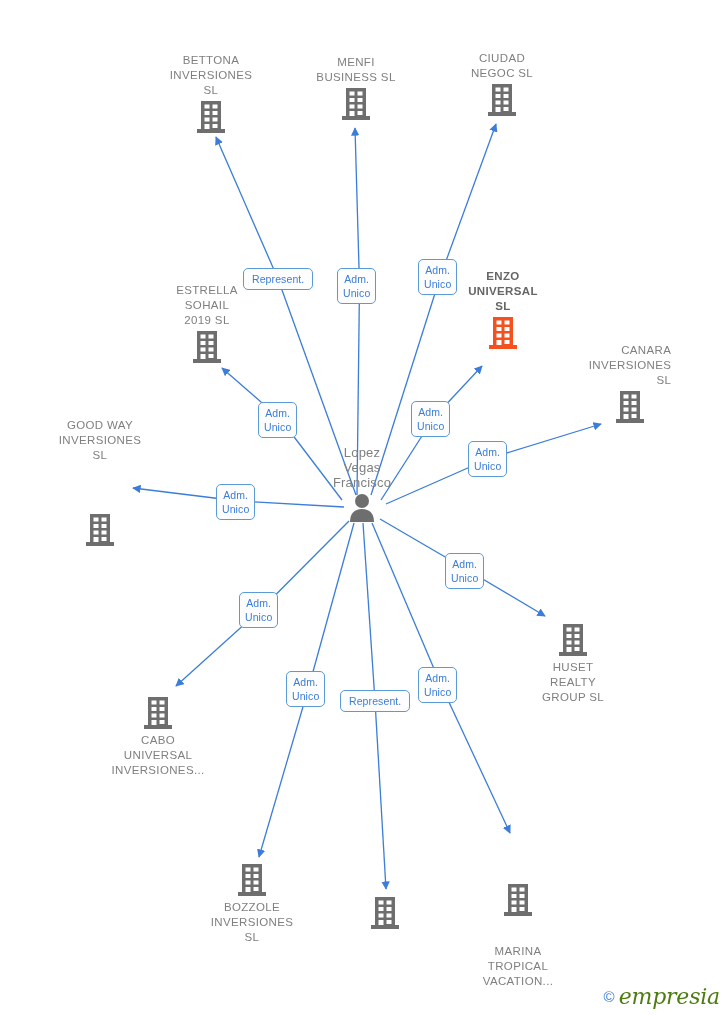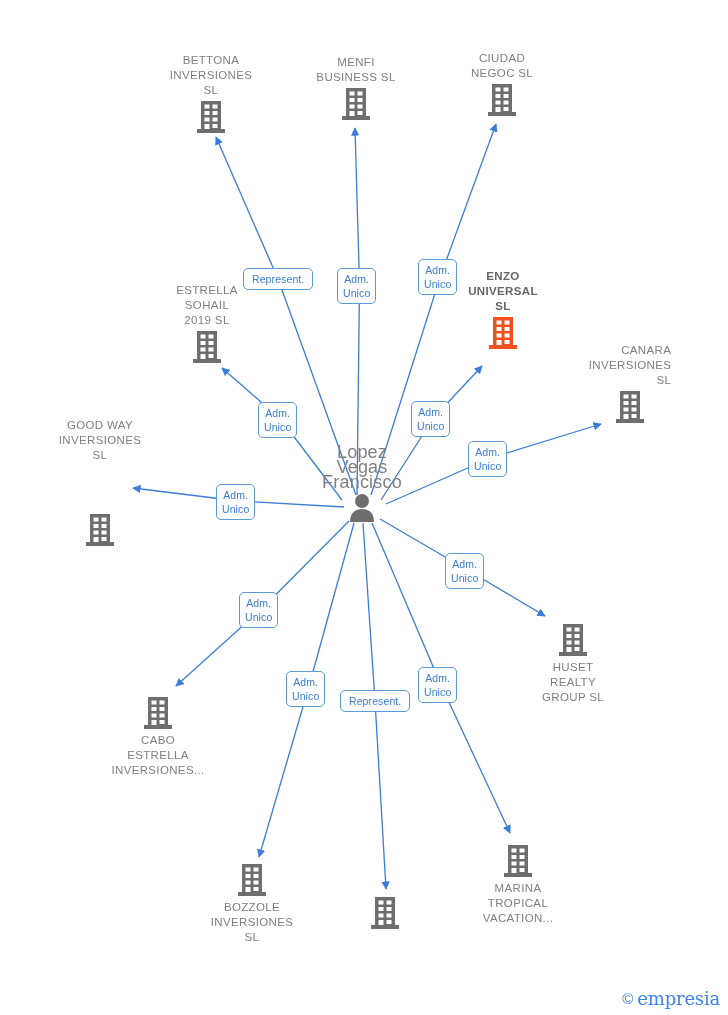--- a/index.html
+++ b/index.html
@@ -42,21 +42,21 @@
     color: #7f7f7f;
     white-space: pre-line;
   }
   .node.company .caption { text-transform: none; }
   .node.focus .caption {
     color: #666666;
     font-weight: bold;
   }
   .node.person .caption {
     color: #808080;
-    font-size: 18px;
+    font-size: 13px;
     letter-spacing: 0.2px;
     line-height: 15px;
   }
   .node .glyph { display: block; }
   .node.cap-below .caption { order: 2; margin-top: 1px; }
   .node.cap-below .glyph   { order: 1; }
   .node.cap-above .caption { order: 1; margin-bottom: 2px; }
   .node.cap-above .glyph   { order: 2; }
 
   
@@ -81,23 +81,24 @@
     position: absolute;
     right: 8px;
     bottom: 6px;
     display: flex;
     align-items: center;
     gap: 4px;
     font-size: 17px;
   }
   #watermark .cmark { color: #3b7dd8; font-size: 15px; }
   #watermark .brand {
-    color: #3b82f6;
+    color: #4d7c0f;
     font-family: "DejaVu Serif", serif;
-    font-size: 18px;
+    font-style: italic;
+    font-size: 22px;
     letter-spacing: -0.2px;
   }
 </style>
 </head>
 <body>
 
 <div id="graph">
 
   <svg id="edges" viewBox="0 0 728 1015" xmlns="http://www.w3.org/2000/svg">
     <defs>
@@ -263,36 +264,36 @@
             <rect x="8.5" y="11" width="5" height="4" fill="#ffffff"></rect>
             <rect x="16.5" y="11" width="5" height="4" fill="#ffffff"></rect>
             <rect x="8.5" y="17.5" width="5" height="4" fill="#ffffff"></rect>
             <rect x="16.5" y="17.5" width="5" height="4" fill="#ffffff"></rect>
             <rect x="8.5" y="24" width="5" height="5" fill="#ffffff"></rect>
             <rect x="16.5" y="24" width="5" height="4" fill="#ffffff"></rect>
           </svg></div>
       </div>
       <div class="node company cap-below" style="left: 158px; top: 696px;">
         <div class="caption">CABO
-ESTRELLA
+UNIVERSAL
 INVERSIONES...</div>
         <div class="glyph"><svg width="30" height="34" viewBox="0 0 30 34" xmlns="http://www.w3.org/2000/svg">
             <rect x="5" y="1" width="20" height="28" fill="#6e6e6e"></rect>
             <rect x="1" y="29" width="28" height="4" fill="#6e6e6e"></rect>
             <rect x="8.5" y="4.5" width="5" height="4" fill="#ffffff"></rect>
             <rect x="16.5" y="4.5" width="5" height="4" fill="#ffffff"></rect>
             <rect x="8.5" y="11" width="5" height="4" fill="#ffffff"></rect>
             <rect x="16.5" y="11" width="5" height="4" fill="#ffffff"></rect>
             <rect x="8.5" y="17.5" width="5" height="4" fill="#ffffff"></rect>
             <rect x="16.5" y="17.5" width="5" height="4" fill="#ffffff"></rect>
             <rect x="8.5" y="24" width="5" height="5" fill="#ffffff"></rect>
             <rect x="16.5" y="24" width="5" height="4" fill="#ffffff"></rect>
           </svg></div>
       </div>
-      <div class="node company cap-below" style="left: 518px; top: 844px;">
+      <div class="node company cap-below" style="left: 518px; top: 883px; gap: 24px;">
         <div class="caption">MARINA
 TROPICAL
 VACATION...</div>
         <div class="glyph"><svg width="30" height="34" viewBox="0 0 30 34" xmlns="http://www.w3.org/2000/svg">
             <rect x="5" y="1" width="20" height="28" fill="#6e6e6e"></rect>
             <rect x="1" y="29" width="28" height="4" fill="#6e6e6e"></rect>
             <rect x="8.5" y="4.5" width="5" height="4" fill="#ffffff"></rect>
             <rect x="16.5" y="4.5" width="5" height="4" fill="#ffffff"></rect>
             <rect x="8.5" y="11" width="5" height="4" fill="#ffffff"></rect>
             <rect x="16.5" y="11" width="5" height="4" fill="#ffffff"></rect>

